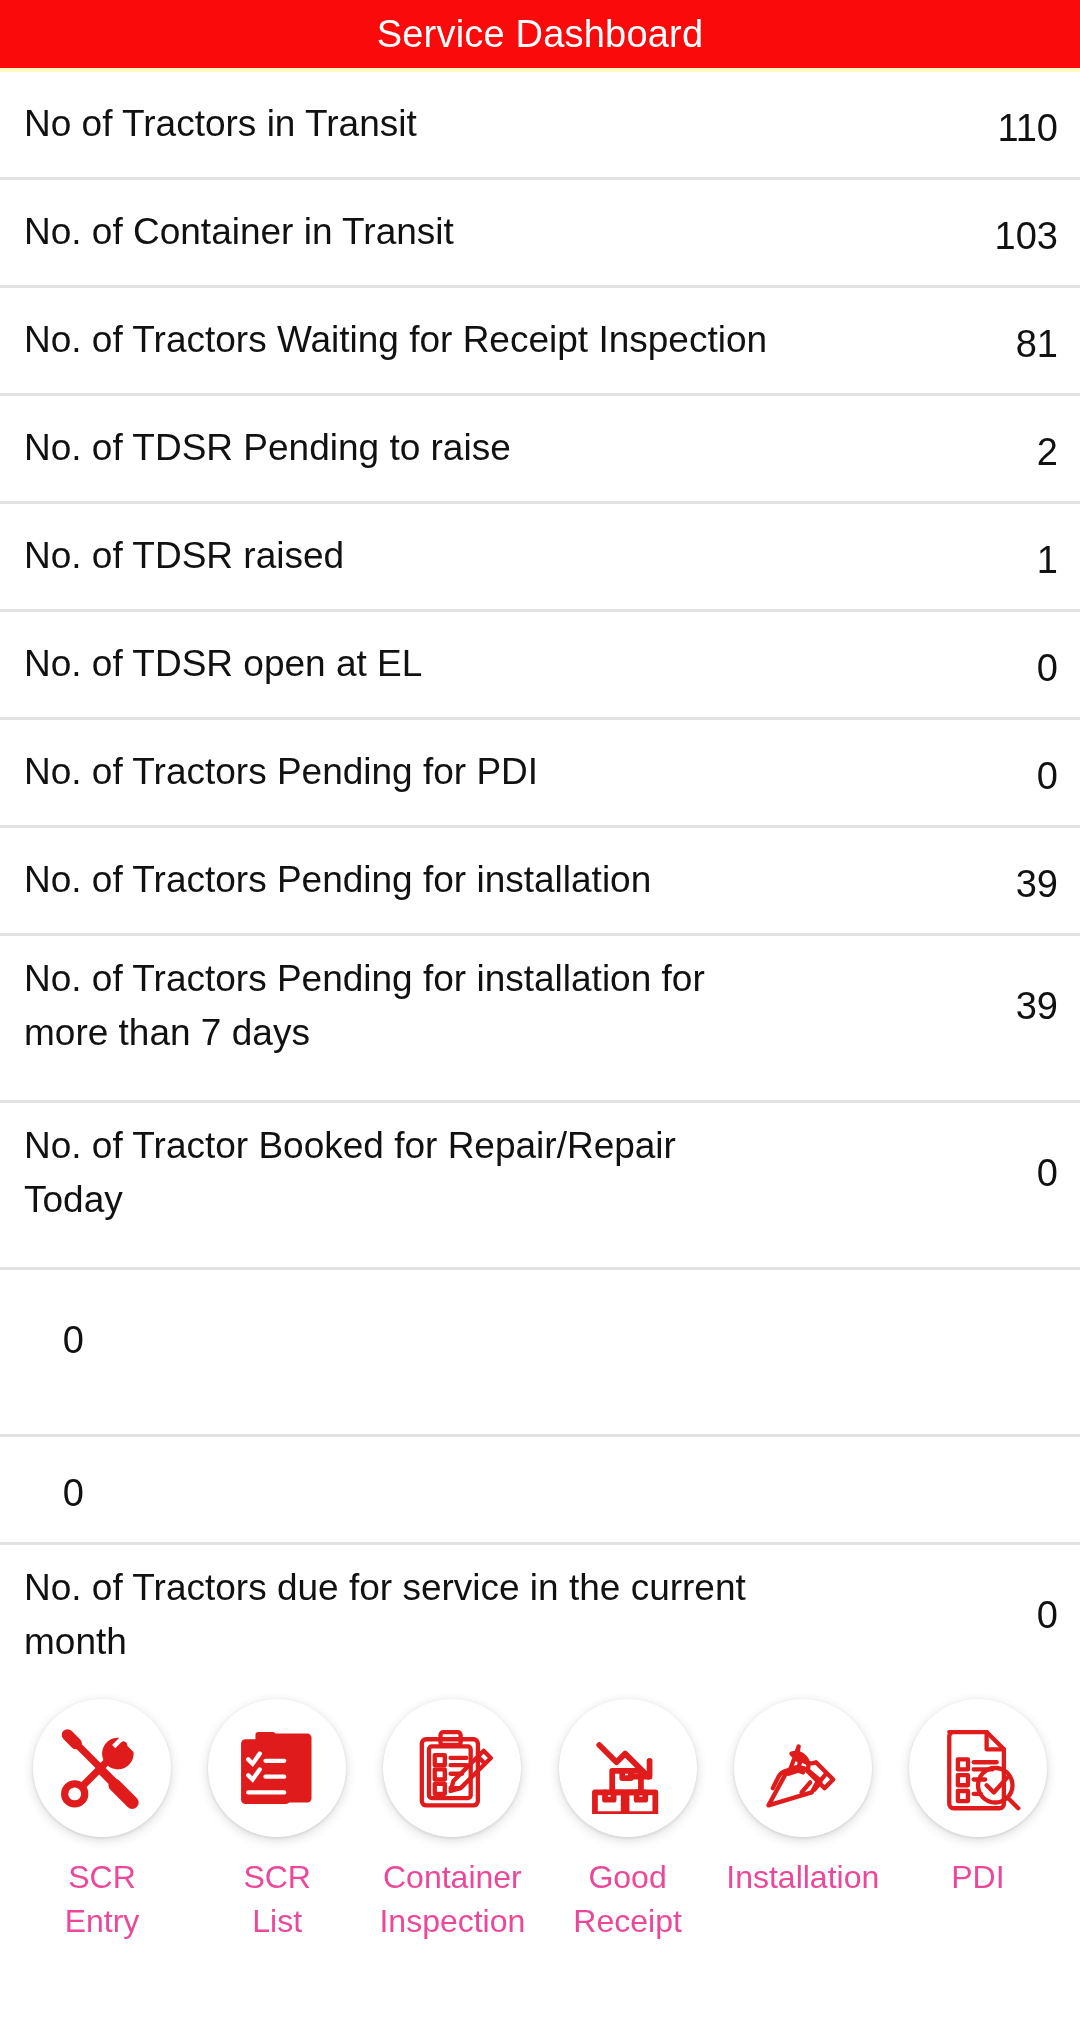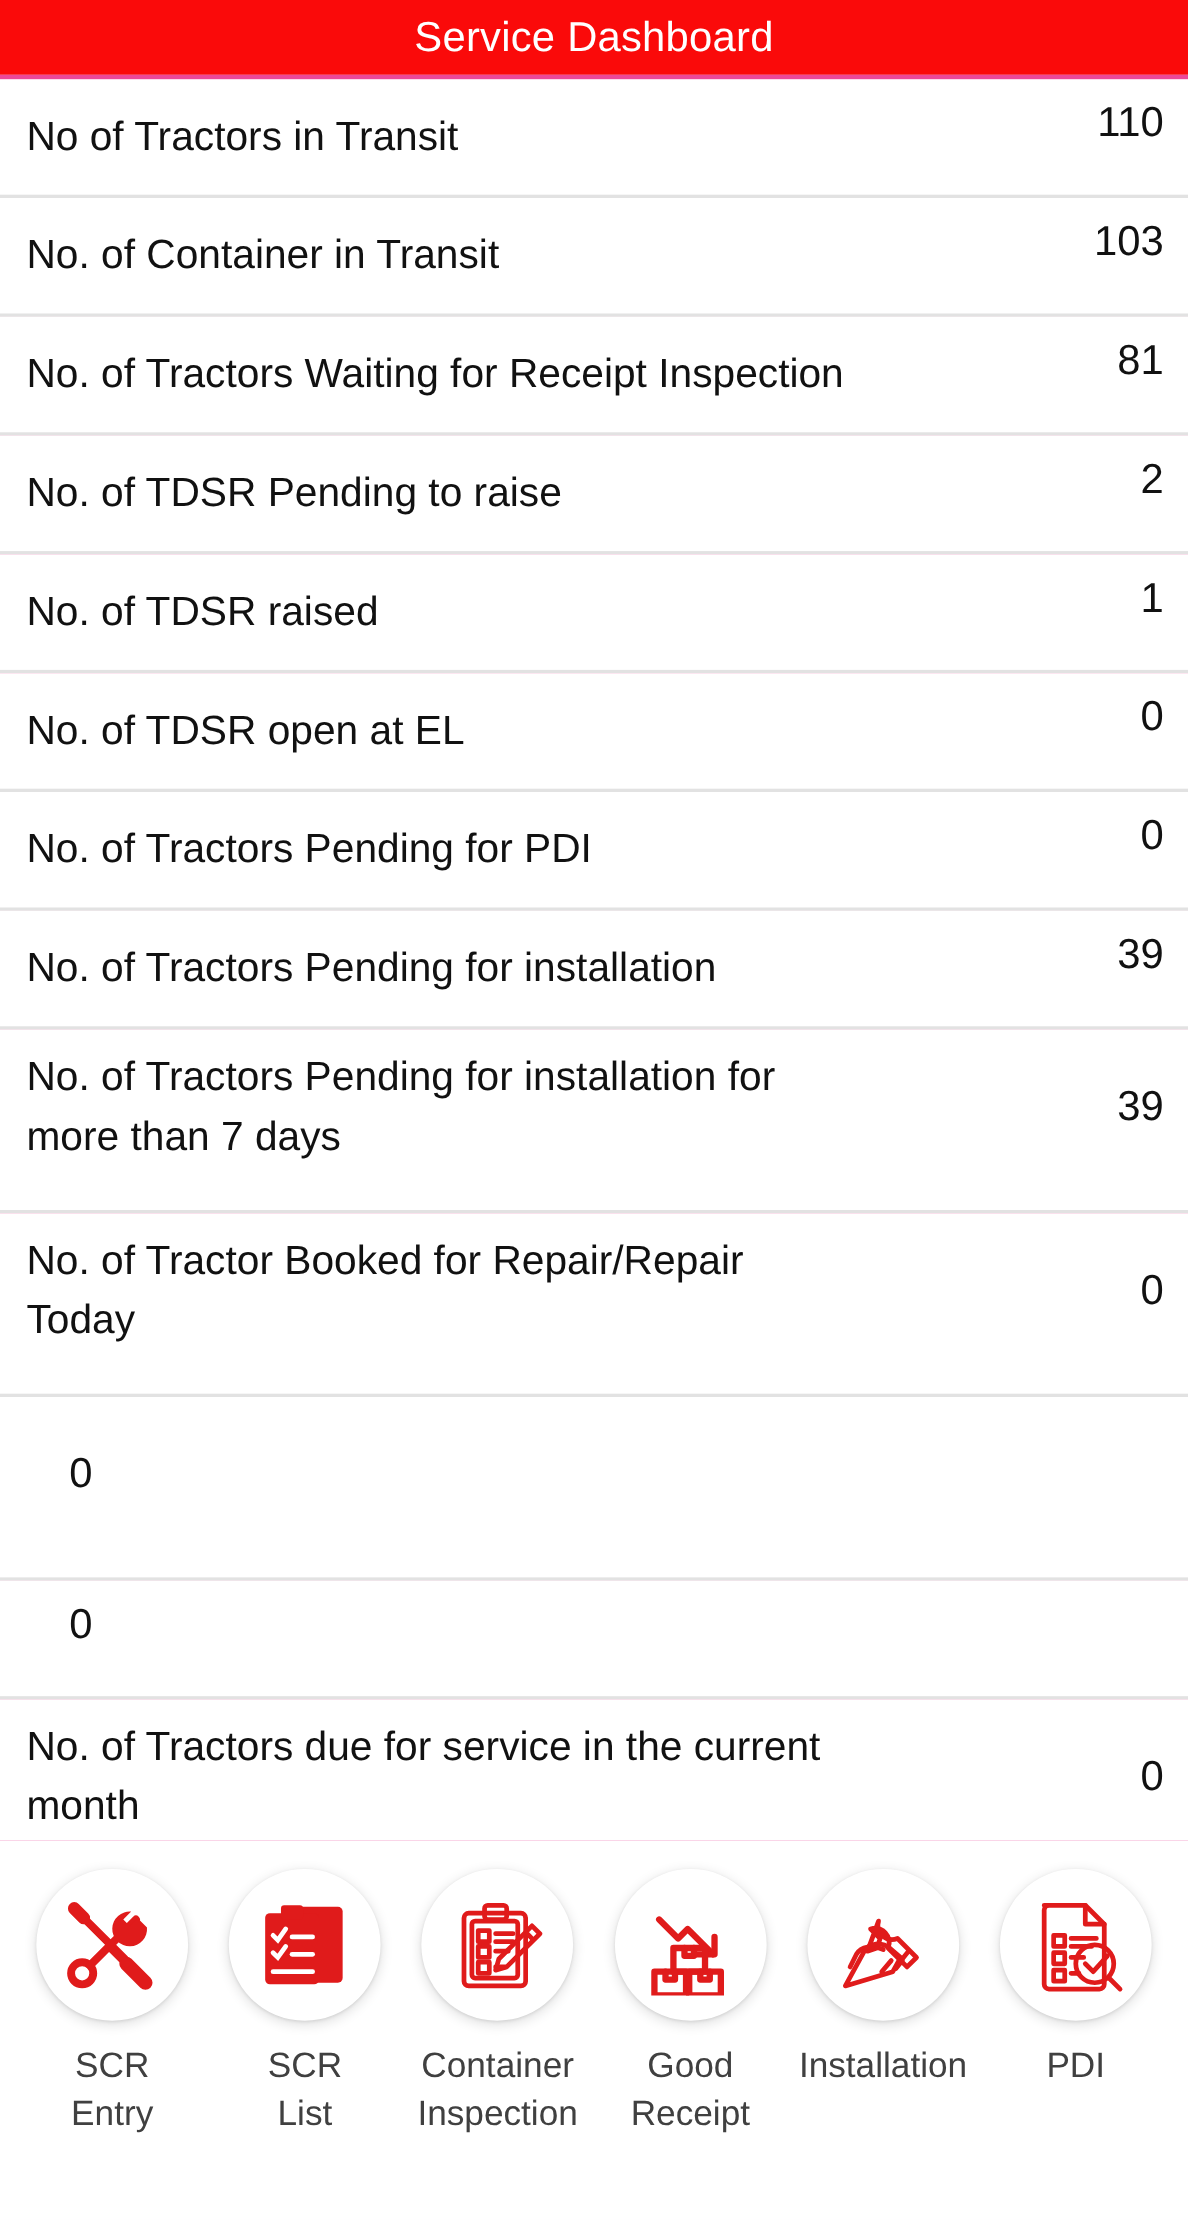--- a/index.html
+++ b/index.html
@@ -33,21 +33,21 @@
     font-size: 38px;
     font-weight: 400;
     letter-spacing: 0.2px;
   }
 
   
   .list-scroll {
     position: relative;
     flex: 1 1 auto;
     overflow: hidden;
-    background: #ec4899;
+    background: #fef9c3;
   }
   .list-inner { padding-top: 4px; }
 
   .row {
     display: flex;
     align-items: flex-end;
     justify-content: space-between;
     padding: 0 22px 0 24px;
     min-height: 108px;
     border-bottom: 3px solid #e2e2e2;
@@ -63,21 +63,21 @@
     padding-bottom: 26px;
     max-width: 760px;
   }
   .row.two-line .row-label { padding-bottom: 24px; }
 
   .row-value {
     font-size: 38px;
     color: #111111;
     line-height: 54px;
     font-weight: 400;
-    padding-bottom: 38px;
+    padding-bottom: 22px;
     white-space: nowrap;
     text-align: right;
     min-width: 60px;
   }
   .row.two-line .row-value { padding-bottom: 24px; }
   .row-value.link {
     text-underline-offset: 5px;
   }
 
   
@@ -105,21 +105,21 @@
     display: flex;
     align-items: center;
     justify-content: center;
   }
   .nav-circle svg { display: block; }
   .nav-label {
     margin-top: 18px;
     text-align: center;
     font-size: 32px;
     line-height: 44px;
-    color: #404040;
+    color: #ec4899;
     font-weight: 400;
     white-space: pre-line;
   }
 </style>
 </head>
 <body>
 
 <div id="app">
 
   <div class="header">

